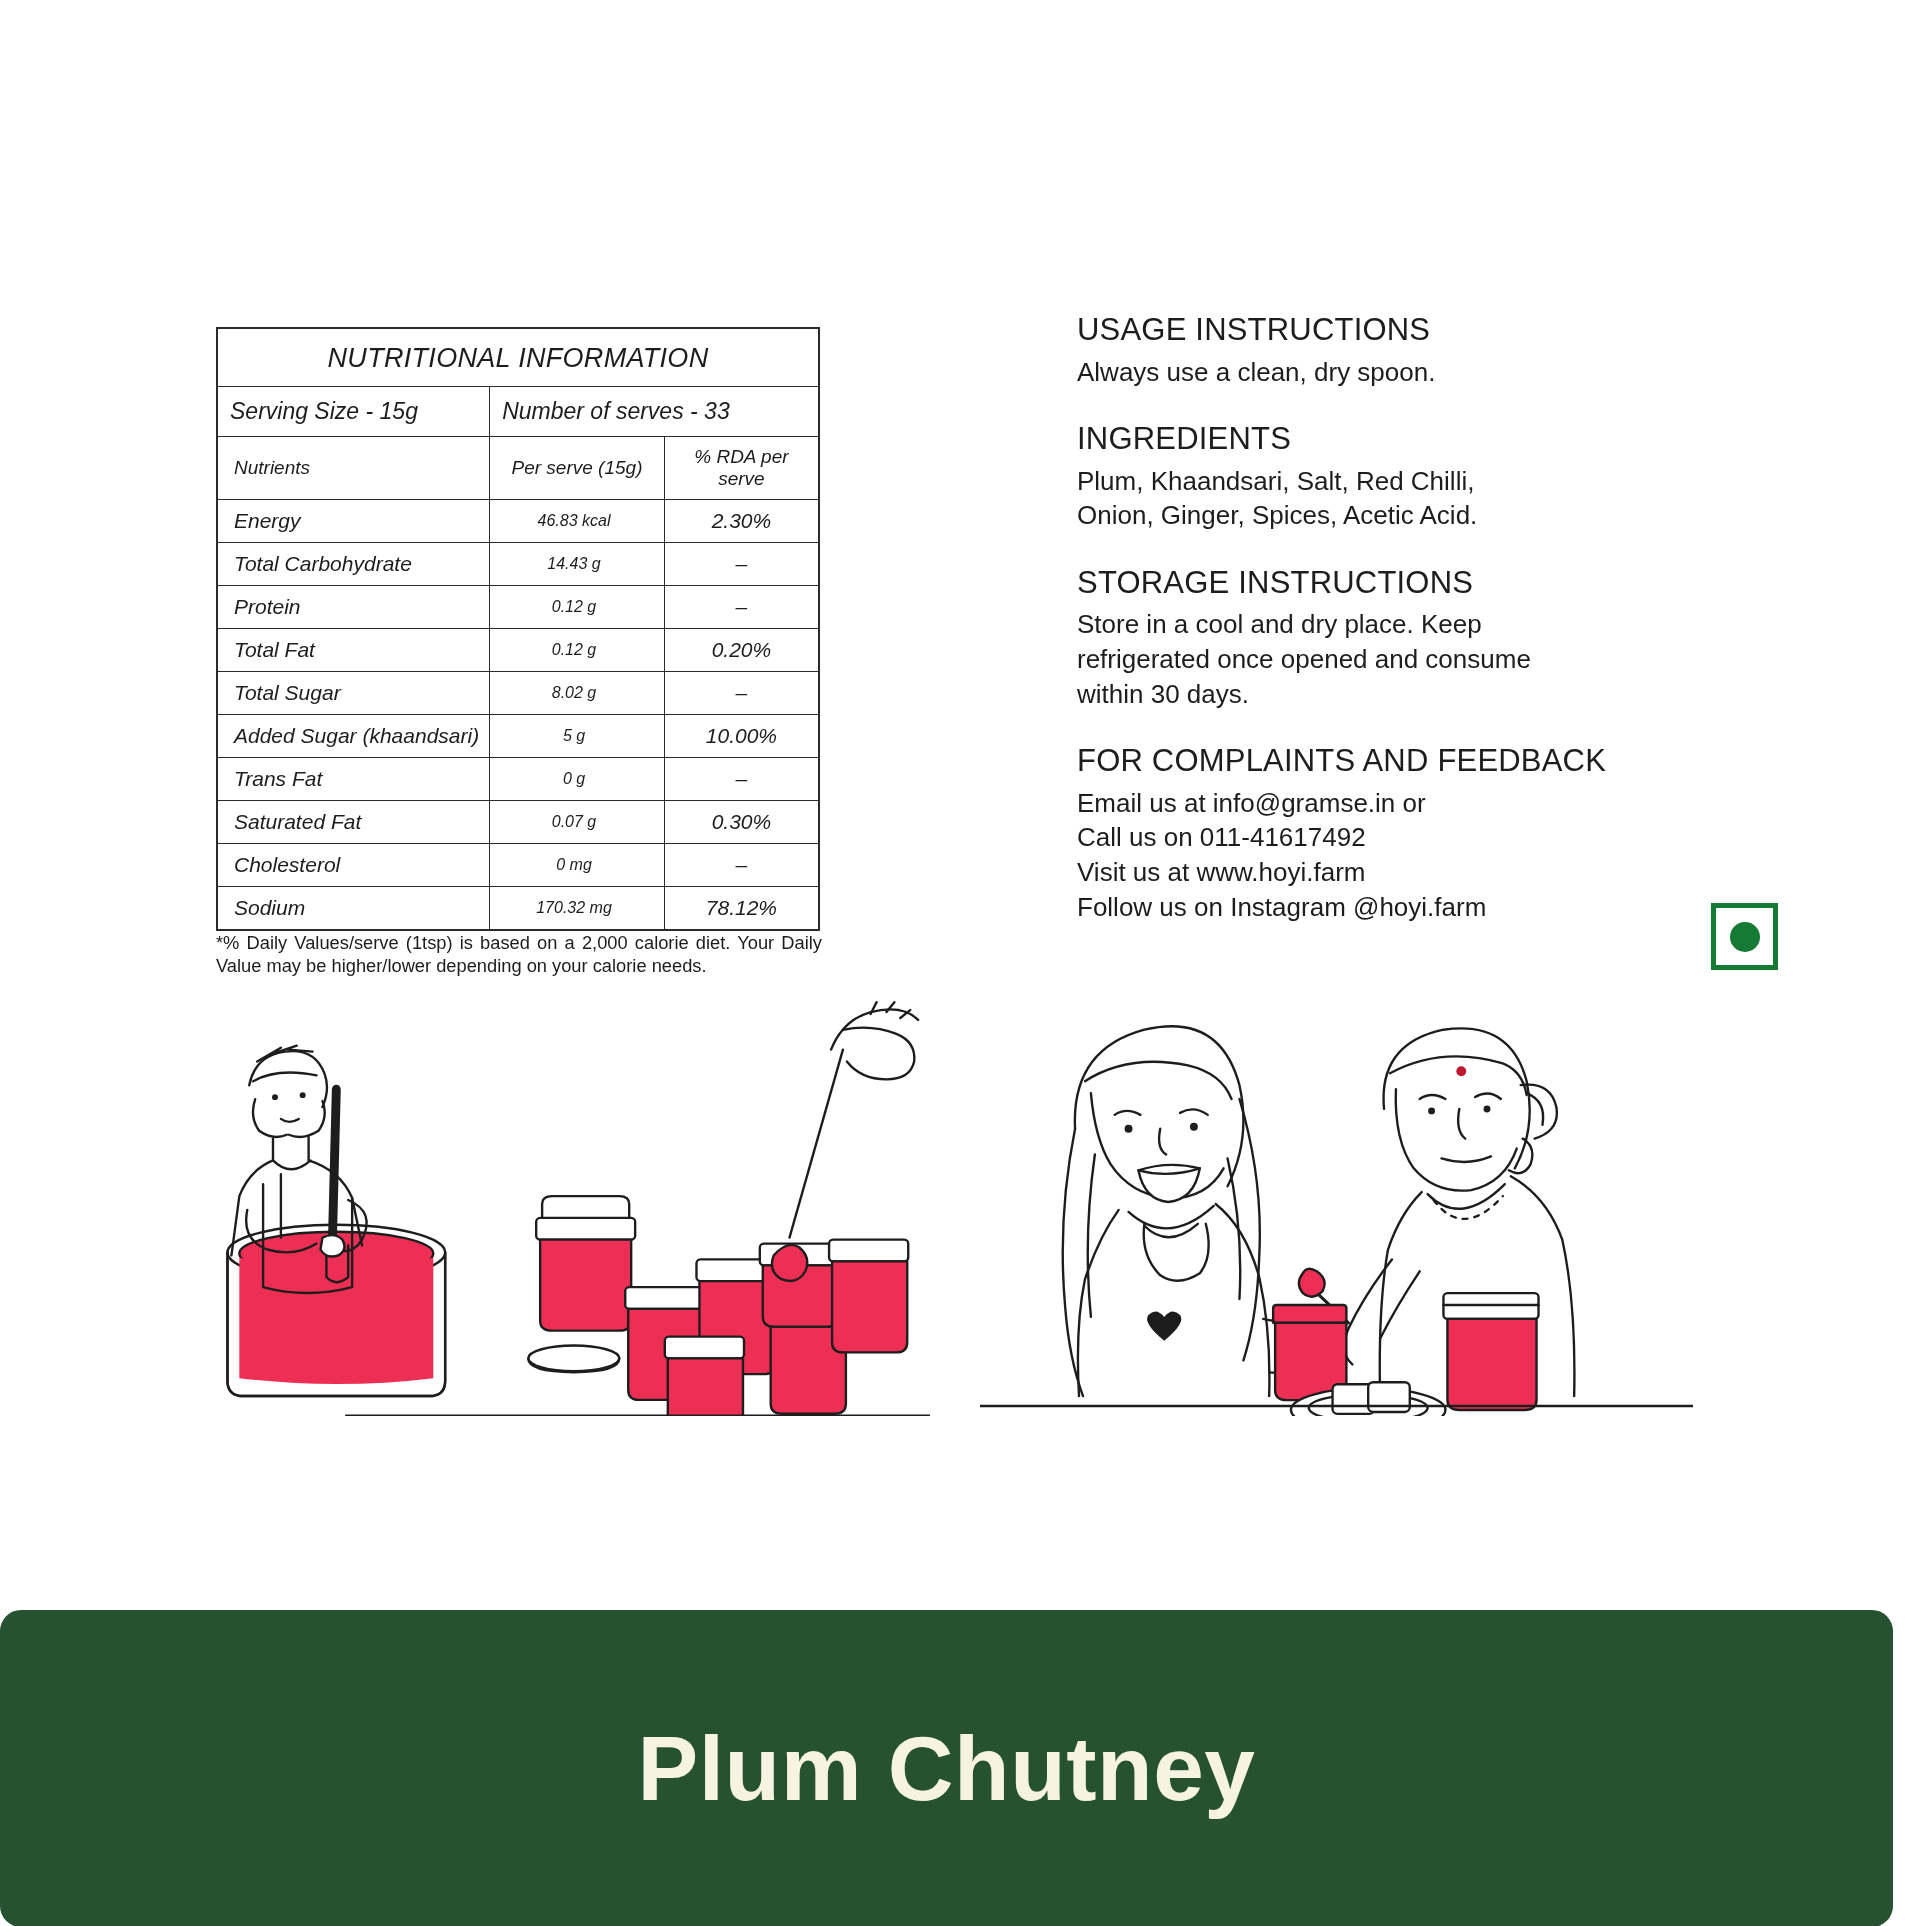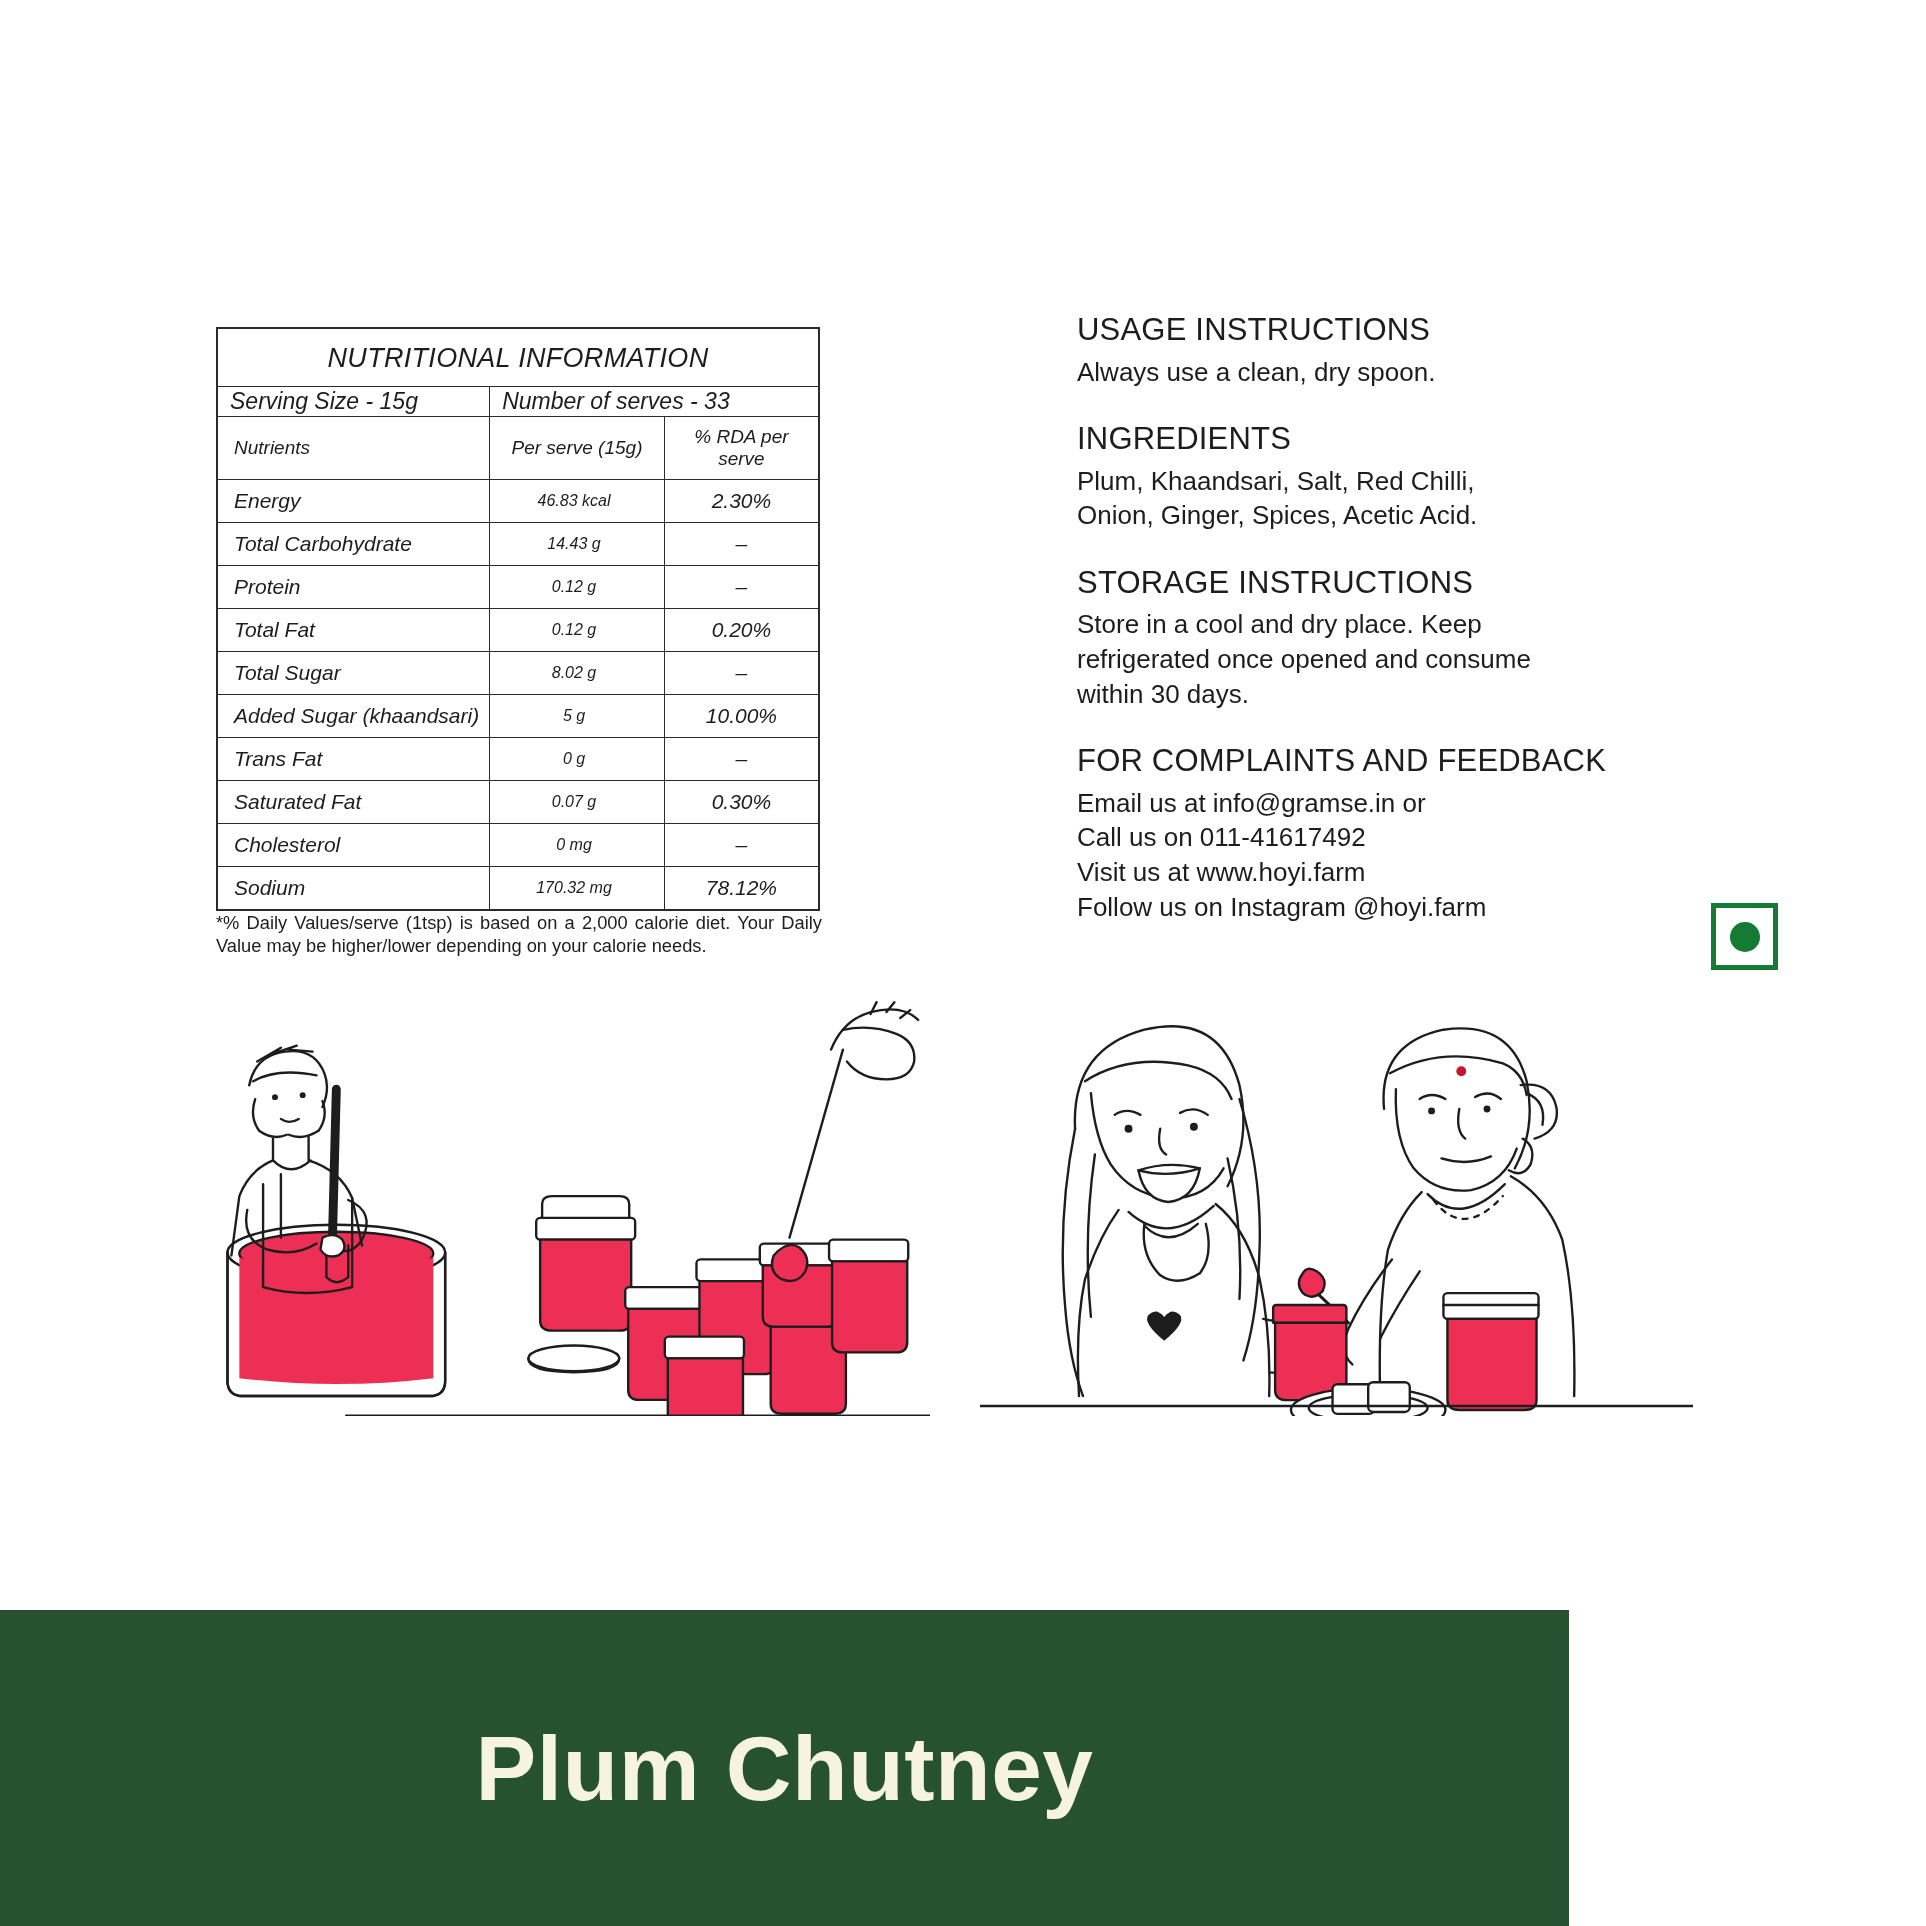--- a/index.html
+++ b/index.html
@@ -45,21 +45,21 @@
     vertical-align: middle;
   }
   .ni-title {
     text-align: center;
     font-size: 27px;
     letter-spacing: 0.3px;
     padding: 14px 6px 12px 6px !important;
   }
   .ni-serving td {
     font-size: 23px;
-    padding: 1px 12px !important;
+    padding: 11px 12px !important;
   }
   .ni-head td {
     font-size: 19px;
     text-align: center;
     line-height: 1.15;
   }
   .ni-head td.left {
     text-align: left;
     padding-left: 16px !important;
   }
@@ -147,26 +147,27 @@
     top: 990px;
     width: 713px;
     height: 426px;
   }
 
   
   .banner {
     position: absolute;
     left: 0;
     bottom: 0;
-    width: 1569px;
+    width: 1893px;
     height: 317px;
     background: #265231;
     display: flex;
     align-items: center;
     justify-content: center;
+    border-radius: 21px;
   }
   .banner-title {
     color: #f7f3e3;
     font-size: 91px;
     font-weight: bold;
     letter-spacing: 0.5px;
   }
 </style>
 </head>
 <body>

